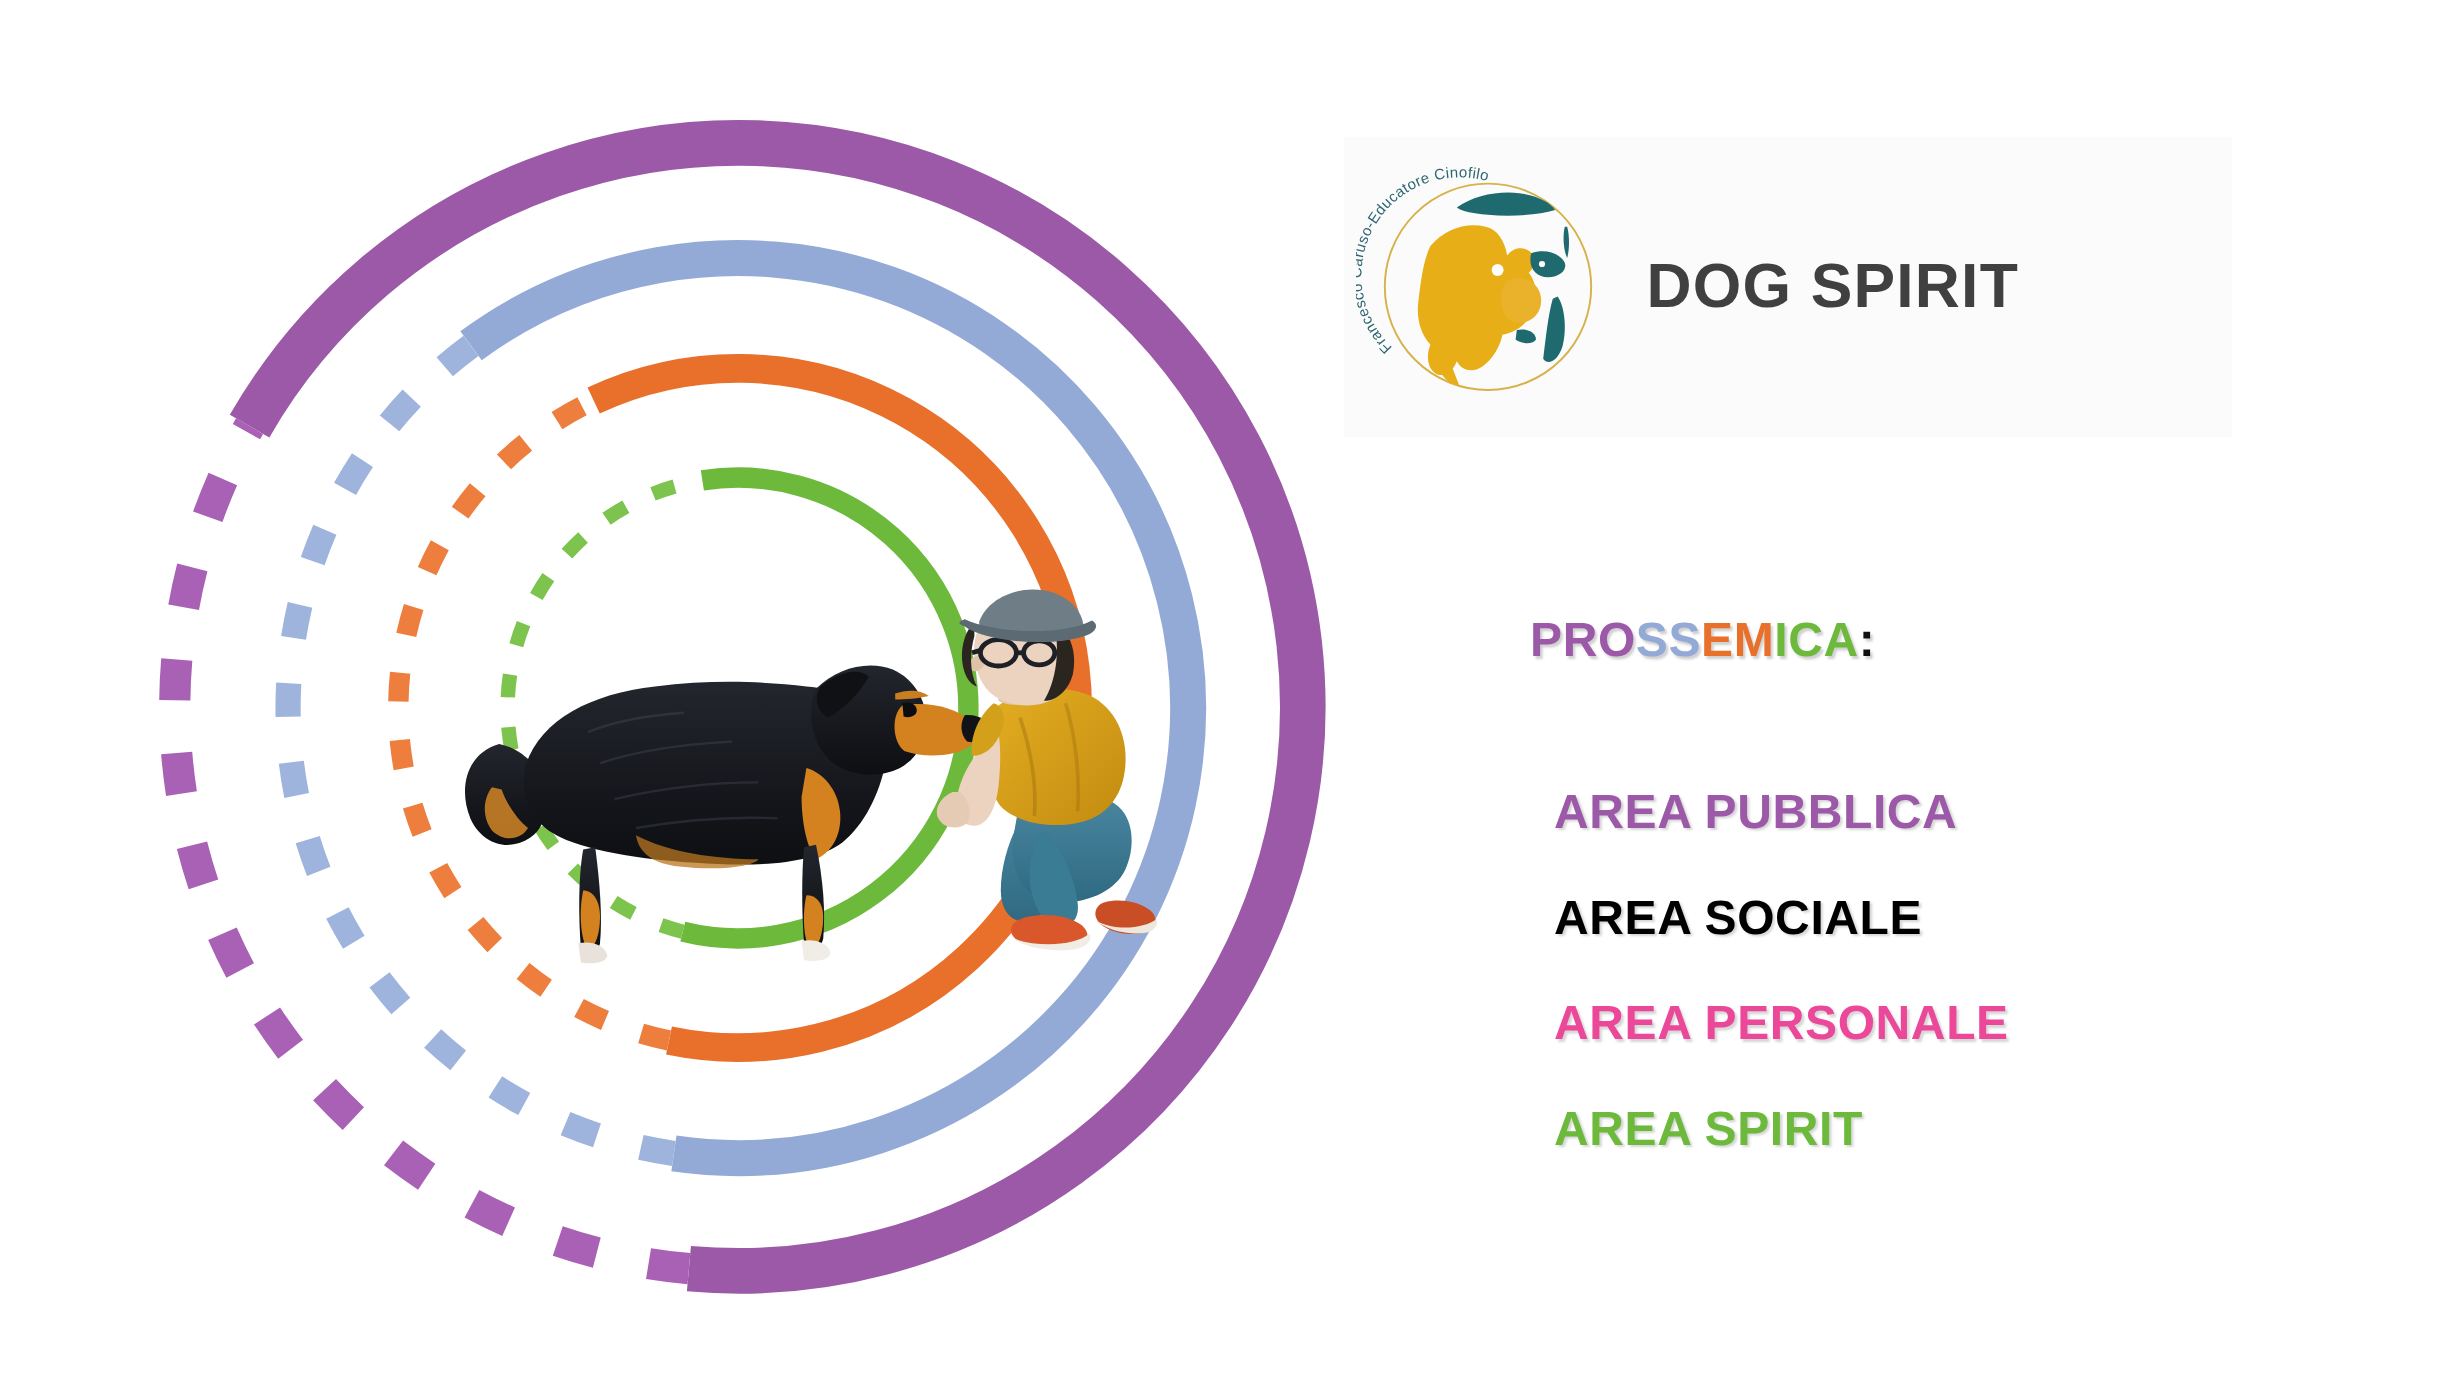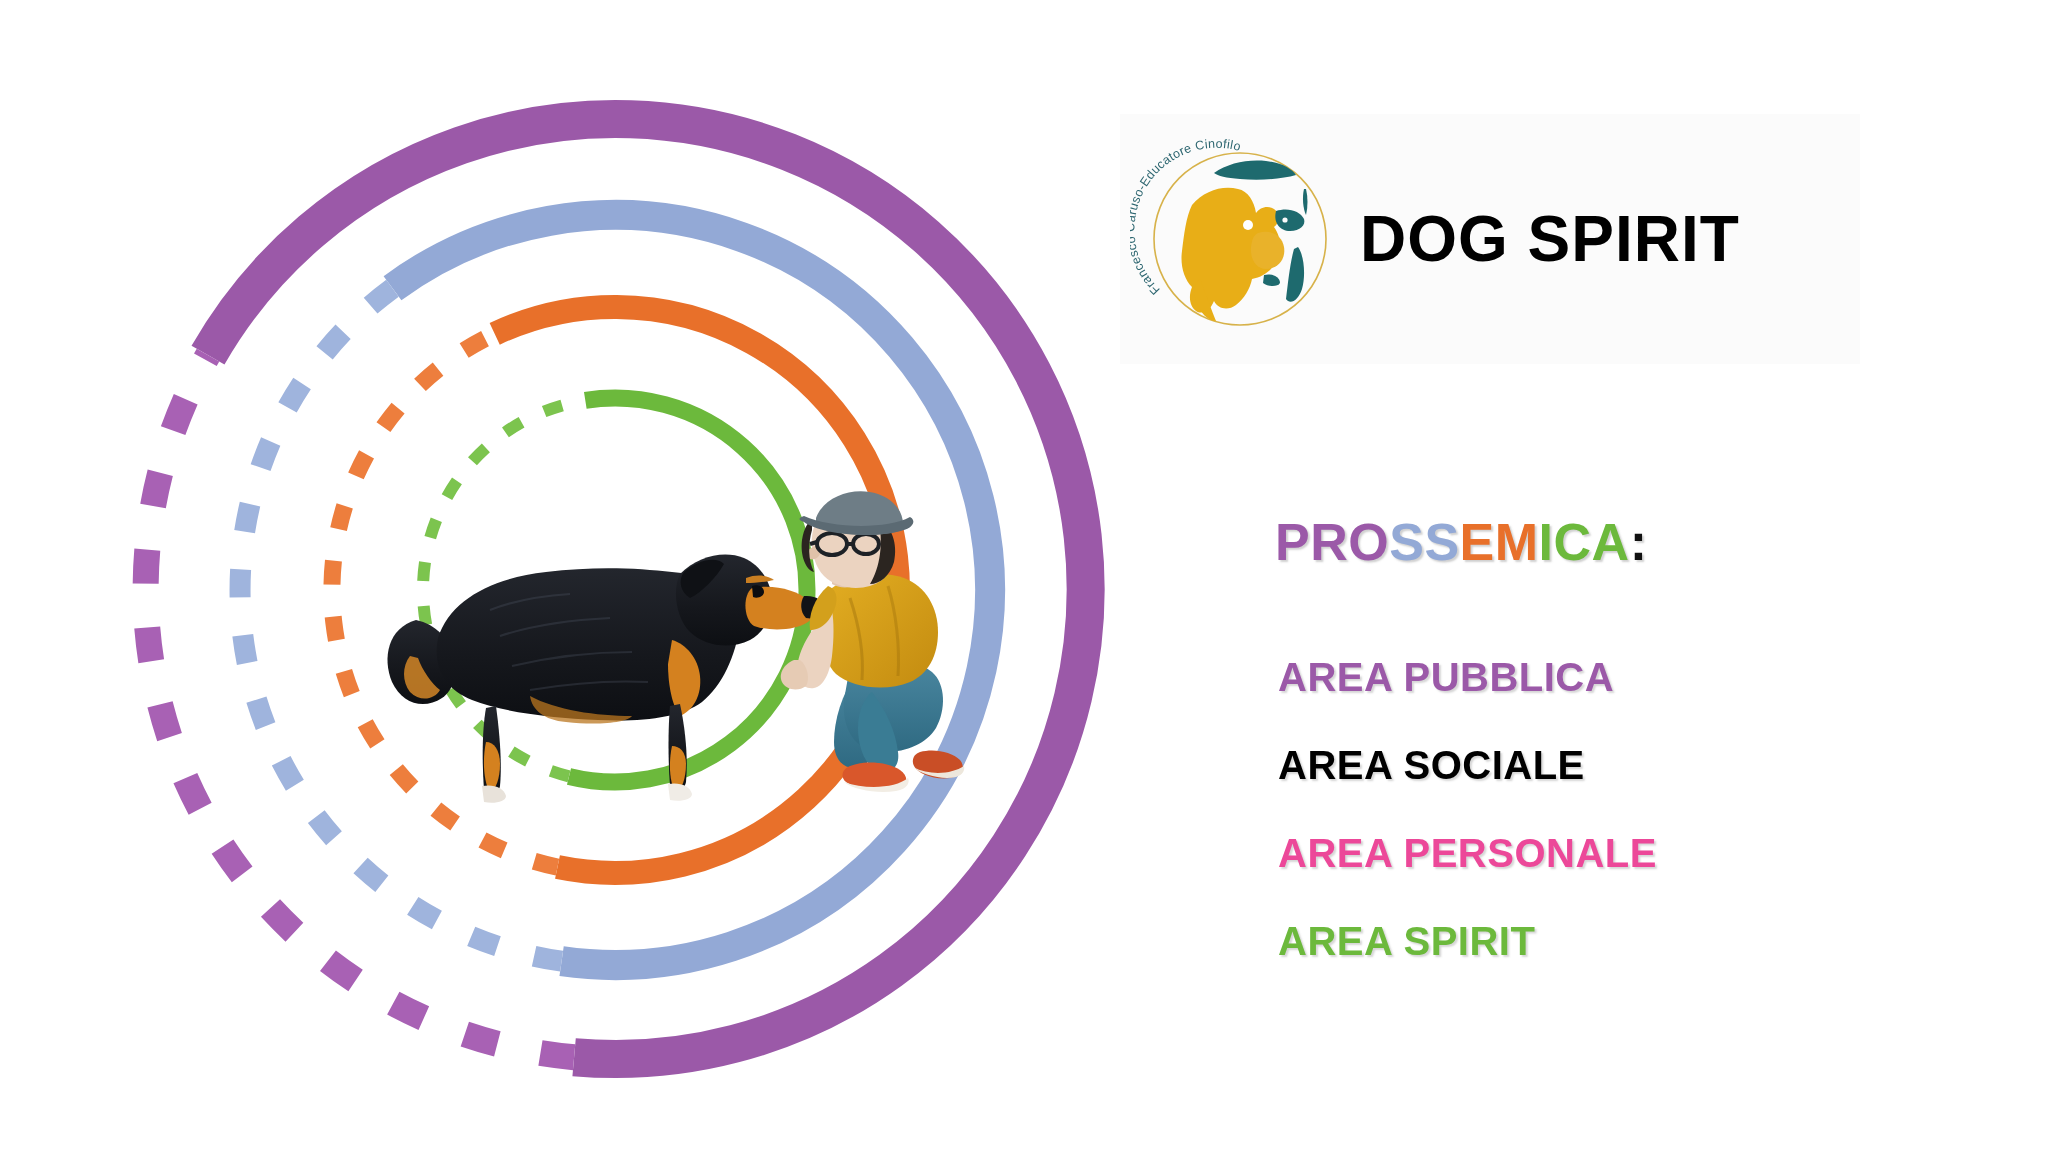--- a/index.html
+++ b/index.html
@@ -43,48 +43,49 @@
     background:#fbfbfb;
     display:flex; align-items:center;
   }
   #brand-logo {
     width:220px; height:220px; flex:0 0 220px;
     margin-left:10px;
     position:relative;
   }
   #brand-logo svg { width:100%; height:100%; display:block; }
   #brand-title {
-    font-size:64px; font-weight:bold;
+    font-size:52px; font-weight:bold;
     letter-spacing:1px;
-    color:#000000;
-    margin-left:10px;
+    color:#404040;
+    margin-left:22px;
     white-space:nowrap;
   }
 
   
   #heading {
     position:absolute; left:155px; top:412px;
-    font-size:52px; font-weight:bold;
+    font-size:40px; font-weight:bold;
     letter-spacing:0.5px;
     white-space:nowrap;
     text-shadow:2px 2px 2px rgba(120,120,120,0.35);
   }
   #heading span { display:inline; }
 
   
   #area-list {
     position:absolute; left:158px; top:555px;
     width:700px;
   }
   .area-item {
     font-size:40px; font-weight:bold;
     letter-spacing:0.5px;
     margin-bottom:43px;
     white-space:nowrap;
     text-shadow:2px 2px 2px rgba(120,120,120,0.30);
+    margin-left:17px;
   }
   .area-item:last-child { margin-bottom:0; }
 </style>
 </head>
 <body>
 
 <div id="slide">
 
   <div id="rings-panel">
     <svg id="rings-svg" viewBox="0 0 1070 1060">

